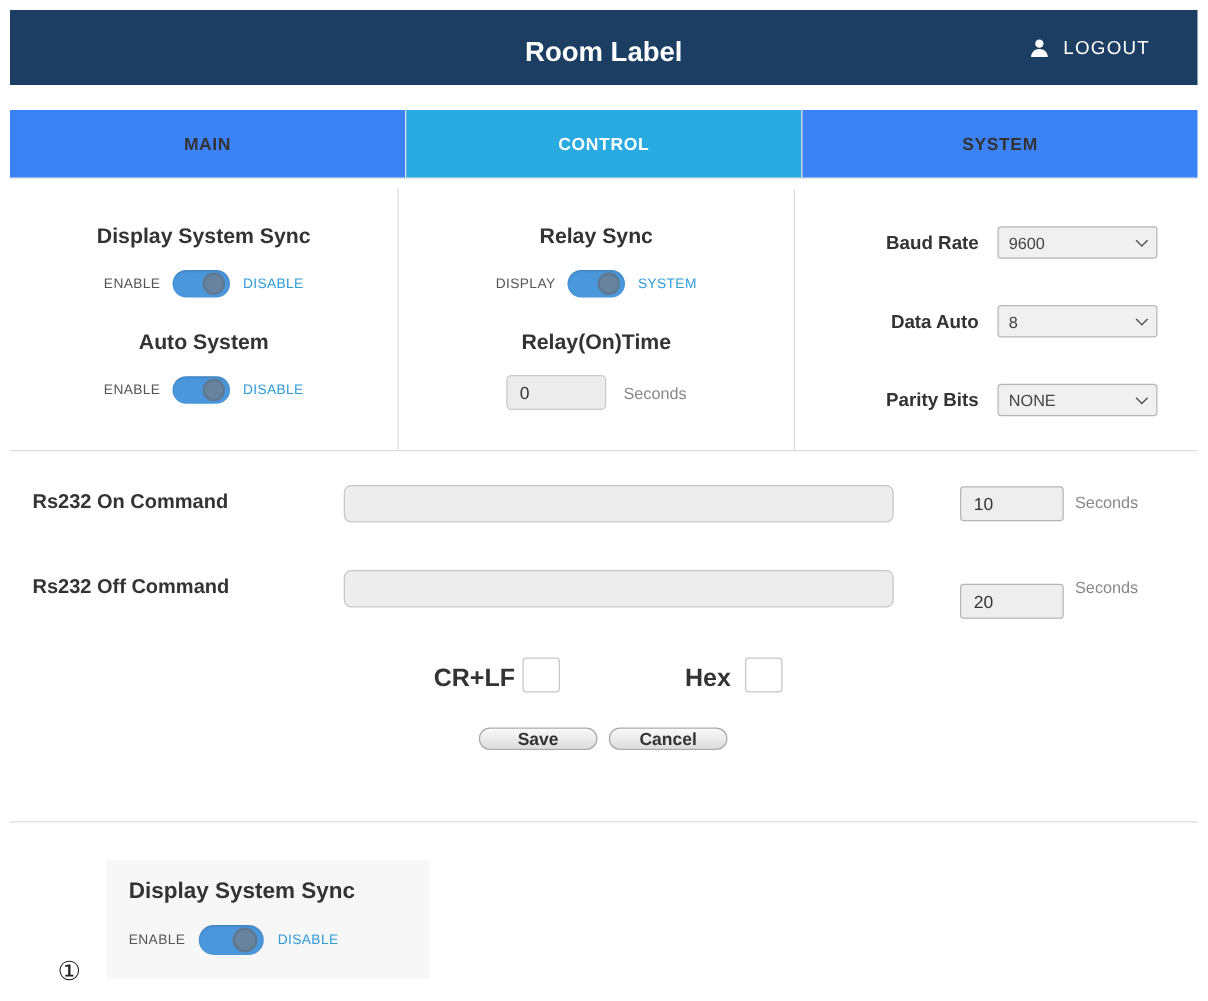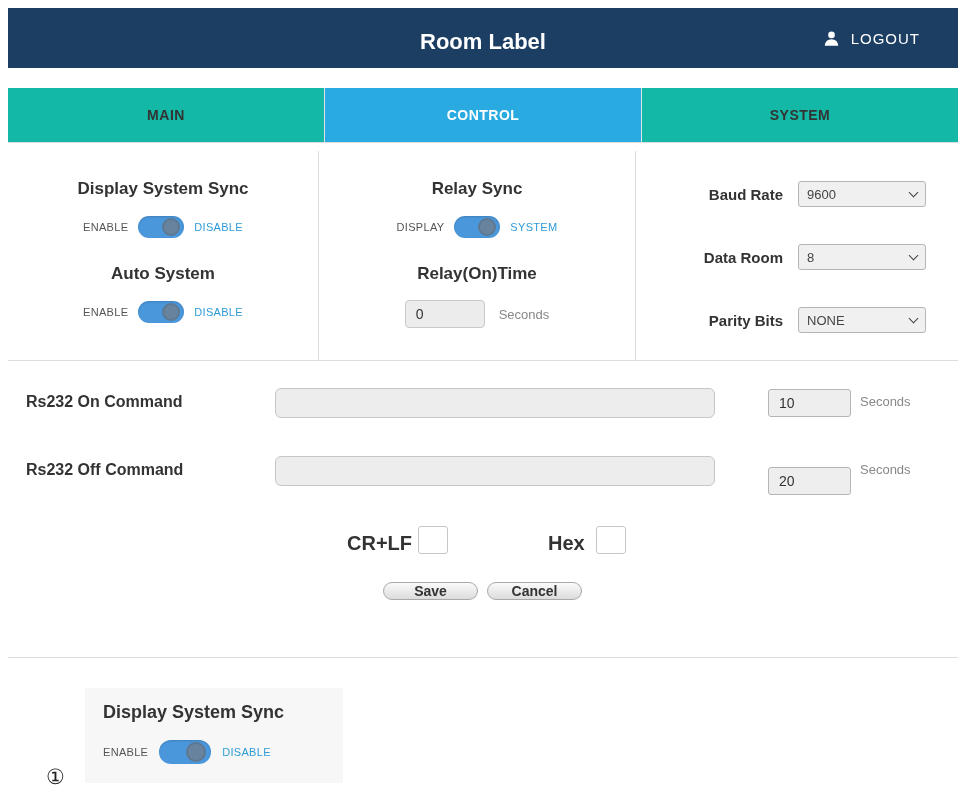--- a/index.html
+++ b/index.html
@@ -10,21 +10,21 @@
   
   .app-header { position:absolute; left:8px; top:8px; width:950px; height:60px; background:#1c3e63; }
   .app-title { position:absolute; left:0; right:0; top:0; height:68px; display:flex; align-items:center; justify-content:center;
                color:#ffffff; font-size:22px; font-weight:bold; }
   .logout { position:absolute; right:38px; top:0; height:60px; display:flex; align-items:center; gap:10px; cursor:pointer; }
   .logout-text { color:#ffffff; font-size:15px; letter-spacing:1px; font-weight:normal; }
 
   
   .tab-row { position:absolute; left:8px; top:88px; width:950px; height:55px; display:flex; border-bottom:1px solid #dddddd; background:#fff; }
   .tab { flex:1; display:flex; align-items:center; justify-content:center; font-weight:bold; font-size:14px; color:#333;
-         letter-spacing:0.5px; cursor:pointer; background:#14b8a6; }
+         letter-spacing:0.5px; cursor:pointer; background:#3b82f6; }
   .tab + .tab { border-left:1px solid #e3e3e3; }
   .tab.active { background:#29abe2; color:#ffffff; }
 
   
   .section1 { position:absolute; left:8px; top:151px; width:950px; height:210px; display:flex; border-bottom:1px solid #dddddd; background:#fff; }
   .col1 { width:310px; text-align:center; padding-top:28px; }
   .col2 { width:318px; text-align:center; padding-top:28px; border-left:1px solid #dddddd; border-right:1px solid #dddddd; }
   .col3 { flex:1; padding-top:28px; }
 
   .group-title { font-size:17px; font-weight:bold; color:#333333; }
@@ -144,21 +144,21 @@
 
     <div class="col3">
       <div class="select-row first">
         <span class="select-label">Baud Rate</span>
         <div class="select-box">
           <span class="select-value">9600</span>
           <span class="chev"></span>
         </div>
       </div>
       <div class="select-row">
-        <span class="select-label">Data Room</span>
+        <span class="select-label">Data Auto</span>
         <div class="select-box">
           <span class="select-value">8</span>
           <span class="chev"></span>
         </div>
       </div>
       <div class="select-row">
         <span class="select-label">Parity Bits</span>
         <div class="select-box">
           <span class="select-value">NONE</span>
           <span class="chev"></span>

